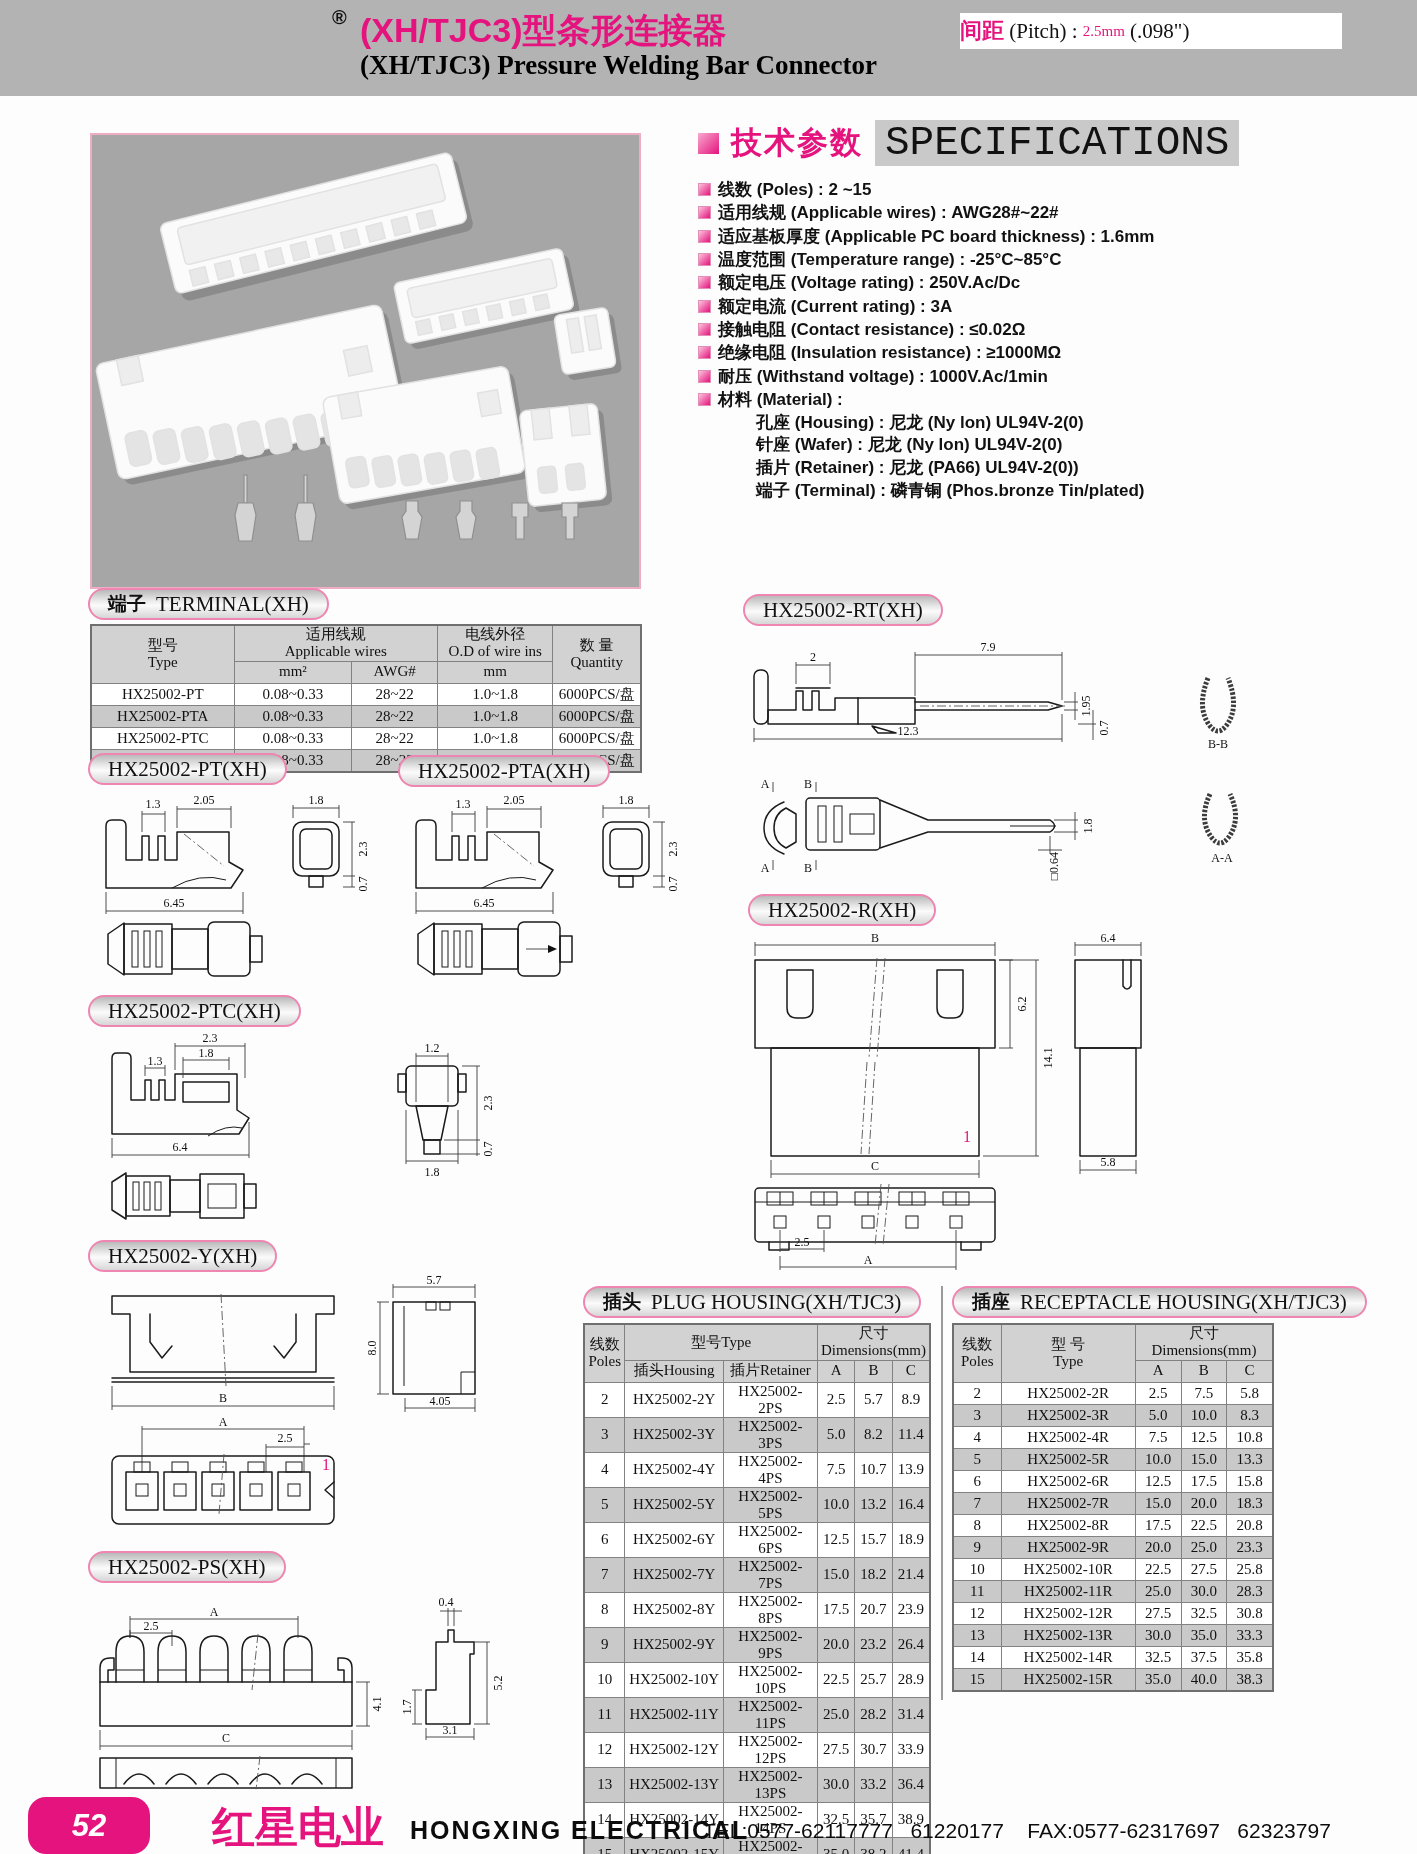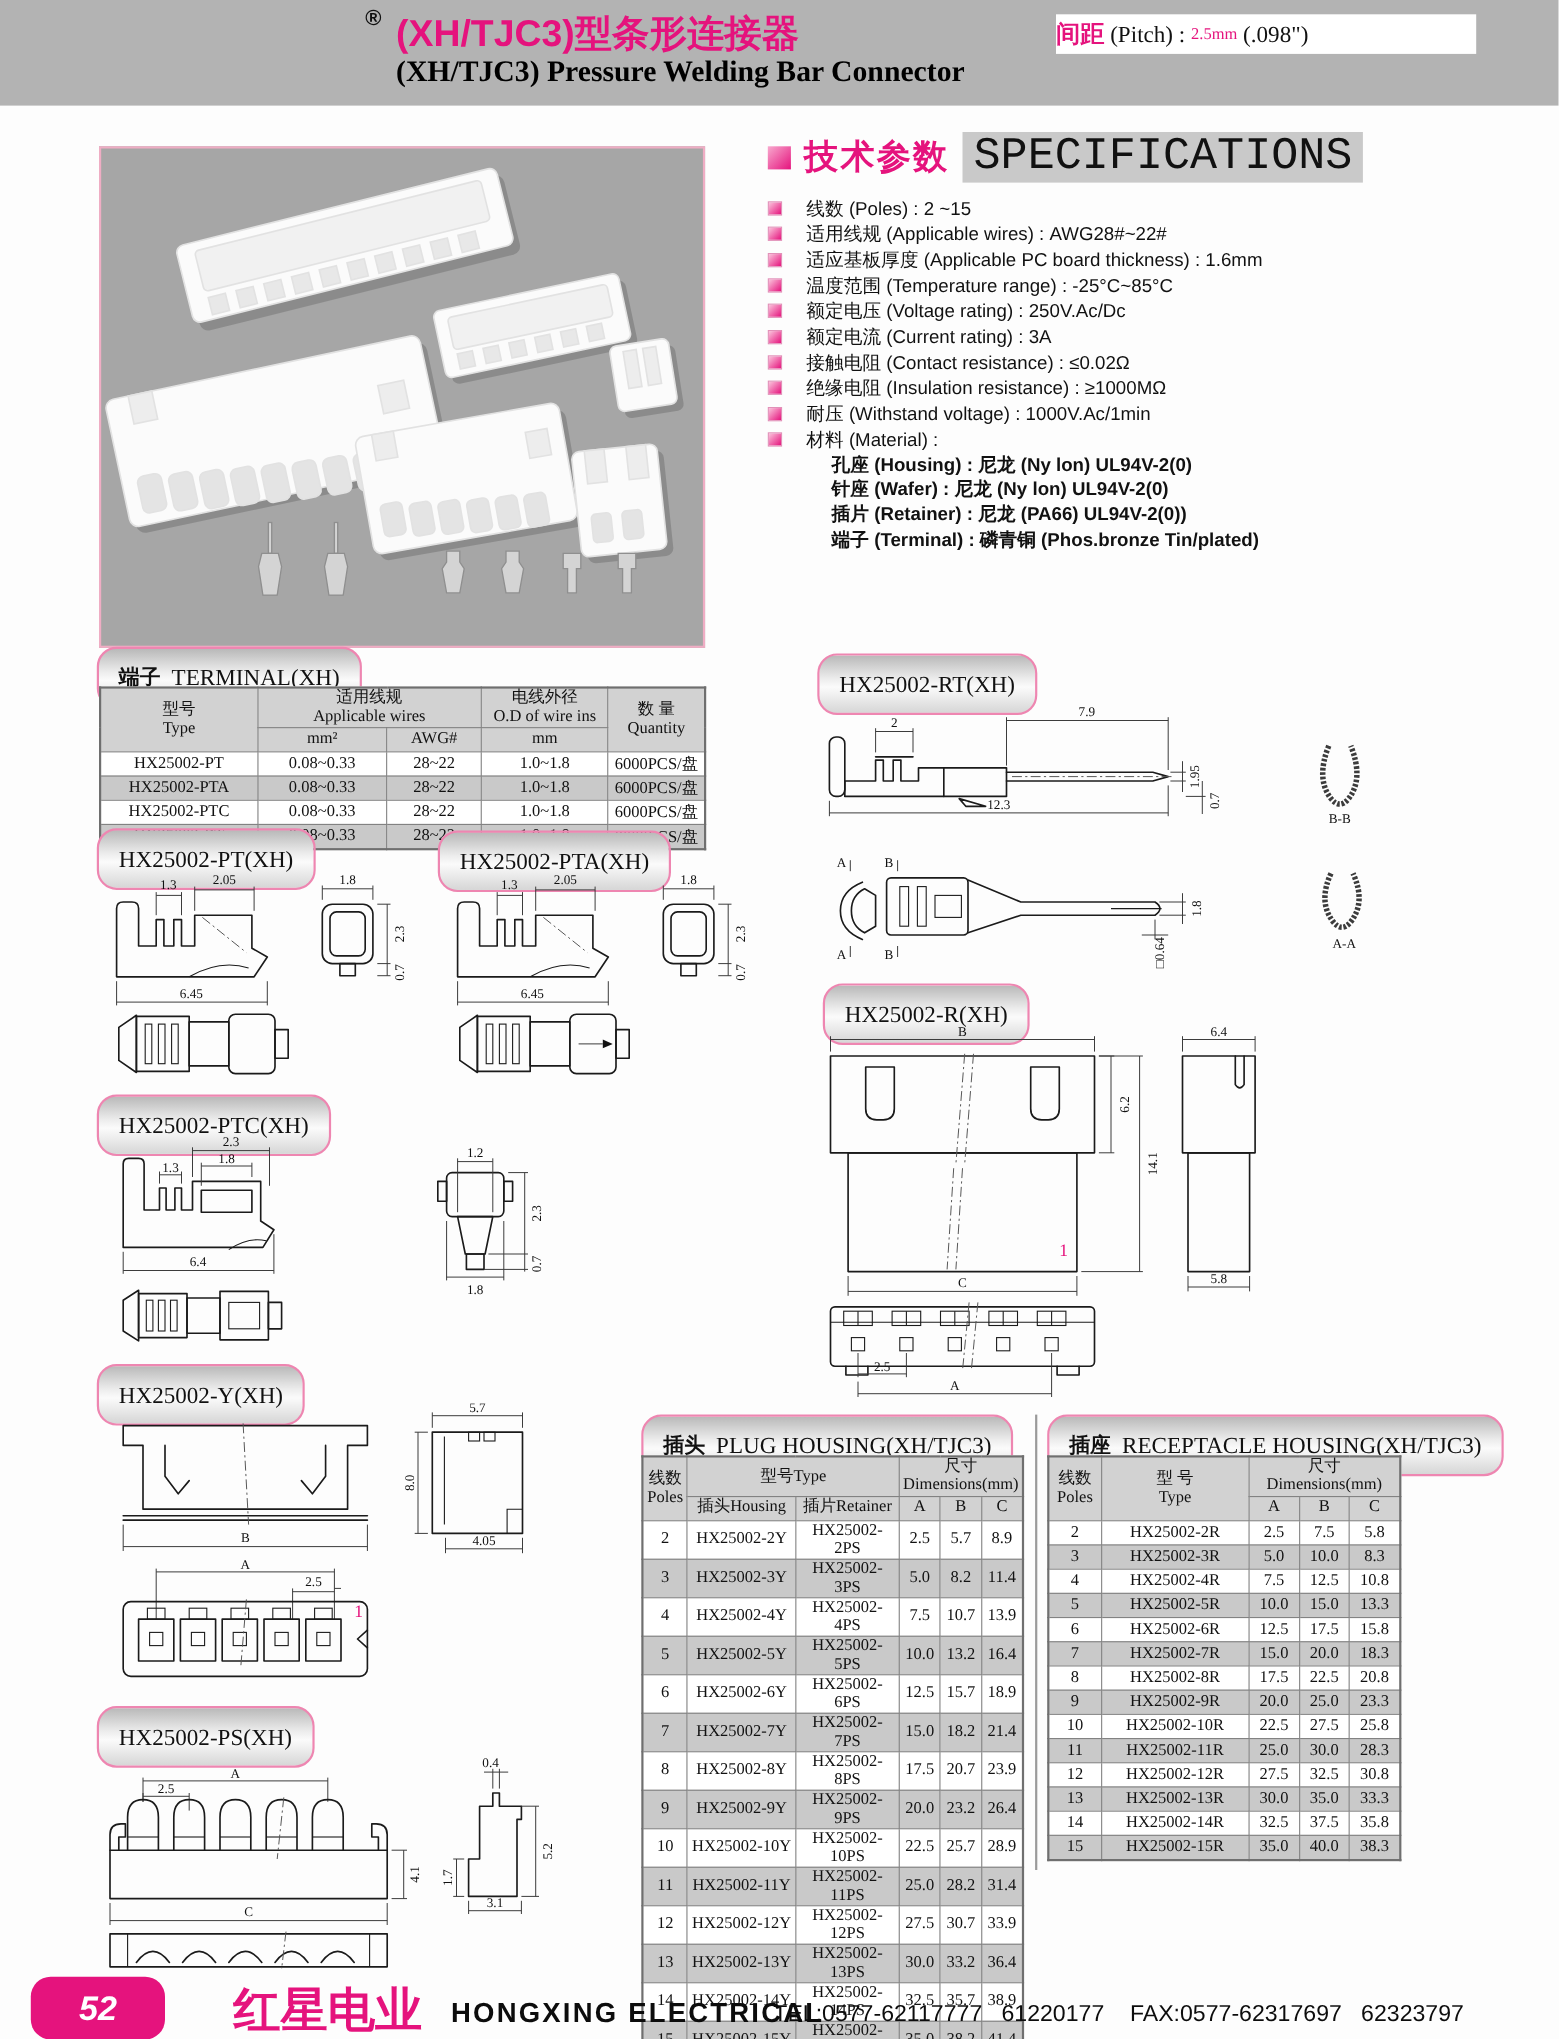--- a/index.html
+++ b/index.html
@@ -20,28 +20,28 @@
   .pitch .val{color:#e5137d;font-size:15px}
   
   .photo{position:absolute;left:90px;top:133px;width:547px;height:452px;background:#a6a6a6;
          border:2px solid #efadc4}
   
   .specs{position:absolute;left:698px;top:120px;width:680px}
   .spec-title{display:flex;align-items:center;gap:12px;margin-bottom:12px}
   .sq{width:21px;height:21px;background:linear-gradient(135deg,#f8a9ce,#e5137d);flex:none}
   .spec-title-cn{font-size:31px;font-weight:bold;color:#e5137d;letter-spacing:2px}
   .spec-title-en{font-family:Liberation Mono, monospace;font-size:41px;background:#c9c9c9;padding:0 10px}
-  .spec-item{display:flex;align-items:center;gap:22px;height:23.3px;font-size:17px;font-weight:normal}
+  .spec-item{display:flex;align-items:center;gap:7px;height:23.3px;font-size:17px;font-weight:bold}
   .spec-bullet{width:11px;height:11px;flex:none;border:1px solid #e290b8;
                background:linear-gradient(135deg,#fbc4dc,#e5137d)}
   .spec-sub{height:22.6px;padding-left:58px;font-size:17px;font-weight:bold;display:flex;align-items:center}
   
   .pill{position:absolute;height:28px;border:2px solid #ee86b1;border-radius:18px;
         background:linear-gradient(#b9b9b9,#ececec 40%,#fbfbfb 55%,#d6d6d6);
-        display:flex;align-items:center;justify-content:center;gap:10px;padding:12px 18px;
+        display:flex;align-items:center;justify-content:center;gap:10px;padding:0 18px;
         font-family:"Liberation Serif",serif;font-size:21px;white-space:nowrap}
   .pill .pcn{font-family:"Liberation Sans",sans-serif;font-weight:bold;font-size:19px}
   
   .dtable{position:absolute;border-collapse:collapse;font-family:"Liberation Serif",serif;
           font-size:15px;text-align:center;border:2px solid #6f6f6f;background:#fff}
   .dtable th,.dtable td{border:1px solid #828282;padding:0 3px;height:21px}
   .dtable th{background:#d2d2d2;font-weight:normal;line-height:1.15}
   .dtable tbody tr:nth-child(even){background:#c9c9c9}
   .divider{position:absolute;width:2px;background:#9a9a9a}
   

